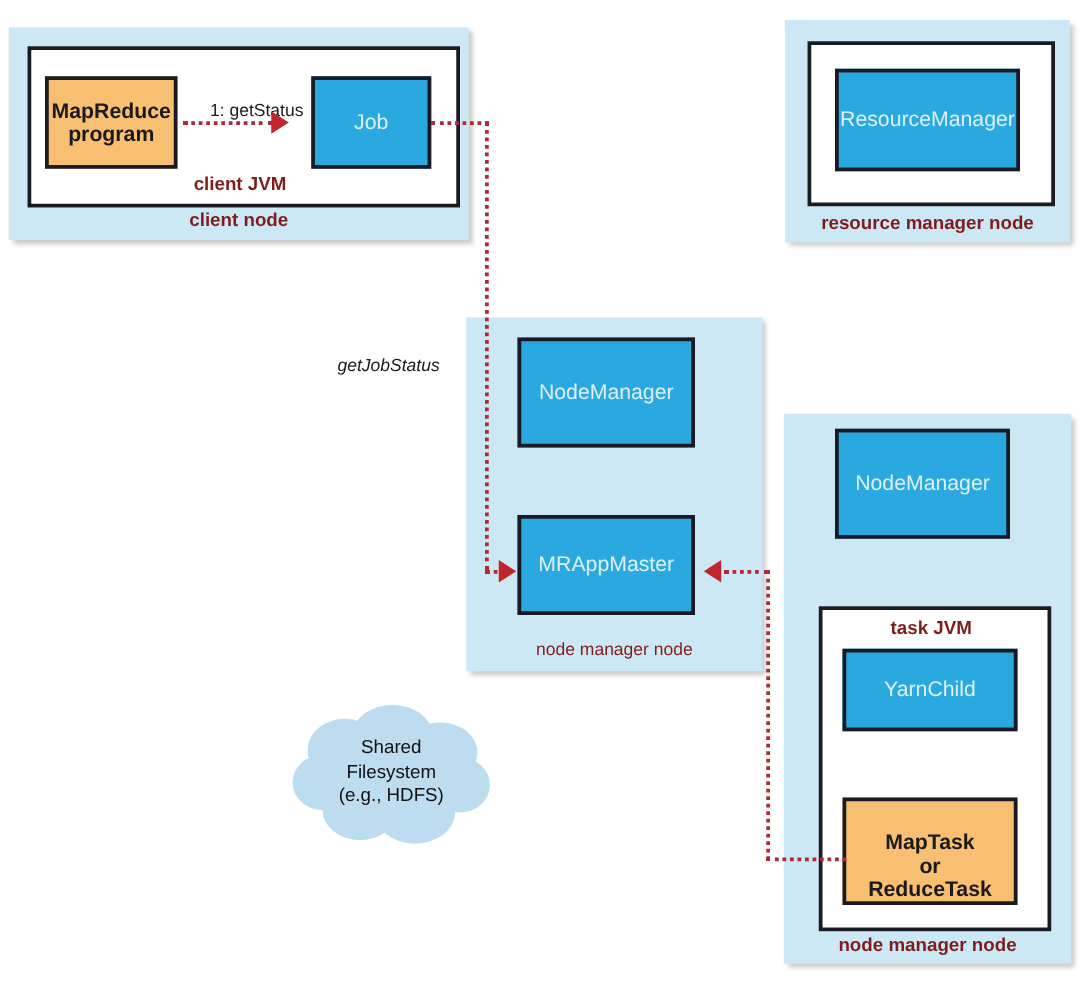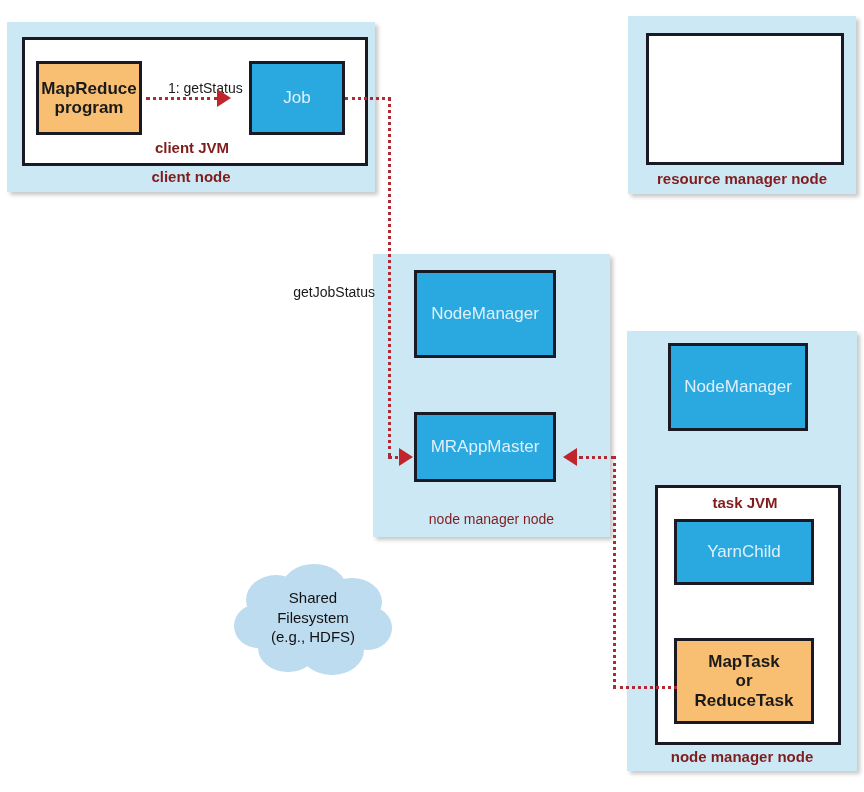--- a/index.html
+++ b/index.html
@@ -69,21 +69,21 @@
   }
 
   
   .annot {
     position: absolute;
     color: #1a1a1a;
     font-size: 14px;
     line-height: 1.22;
     white-space: pre-line;
   }
-  .annot.right { text-align: right; }
+  .annot.right { text-align: left; font-style: italic; }
   .annot.step  { font-size: 14px; }
 
   
   .dot-h {
     position: absolute;
     height: 0;
     border-top: 3px dotted #b02a33;
   }
   .dot-v {
     position: absolute;
@@ -146,44 +146,47 @@
     <span>Job</span>
   </div>
   <div class="annot step" style="left:168px; top:80px;">1: getStatus</div>
   <div class="caption" style="left:22px; top:139px; width:340px;">client JVM</div>
   <div class="caption" style="left:7px; top:168px; width:368px;">client node</div>
 
   <div class="node-panel" style="left:628px; top:16px; width:228px; height:178px;">
   </div>
   <div class="jvm-frame" style="left:646px; top:33px; width:192px; height:126px;">
   </div>
+  <div class="comp blue" style="left:668px; top:55px; width:148px; height:82px;">
+    <span>ResourceManager</span>
+  </div>
   <div class="caption" style="left:628px; top:170px; width:228px;">resource manager node</div>
 
   <div class="node-panel" style="left:373px; top:254px; width:237px; height:283px;">
   </div>
   <div class="comp blue" style="left:414px; top:270px; width:142px; height:88px;">
     <span>NodeManager</span>
   </div>
-  <div class="comp blue" style="left:414px; top:412px; width:142px; height:70px;">
+  <div class="comp blue" style="left:414px; top:412px; width:142px; height:80px;">
     <span>MRAppMaster</span>
   </div>
   <div class="caption plain" style="left:373px; top:511px; width:237px;">node manager node</div>
 
   <div class="node-panel" style="left:627px; top:331px; width:230px; height:440px;">
   </div>
   <div class="comp blue" style="left:668px; top:343px; width:140px; height:88px;">
     <span>NodeManager</span>
   </div>
   <div class="jvm-frame" style="left:655px; top:485px; width:180px; height:254px;">
   </div>
   <div class="caption" style="left:655px; top:494px; width:180px;">task JVM</div>
   <div class="comp blue" style="left:674px; top:519px; width:140px; height:66px;">
     <span>YarnChild</span>
   </div>
-  <div class="comp orange" style="left:674px; top:638px; width:140px; height:86px;">
+  <div class="comp orange" style="left:674px; top:638px; width:140px; height:86px;align-items:flex-end;">
     <span style="white-space:pre-line;">MapTask
 or
 ReduceTask</span>
   </div>
   <div class="caption" style="left:627px; top:748px; width:230px;">node manager node</div>
 
   <div class="cloud-wrap">
     <svg width="162" height="118" viewBox="0 0 162 118" style="position:absolute; left:0; top:0;">
       <g fill="#bddcef">
         <ellipse cx="44" cy="40" rx="30" ry="25"></ellipse>

